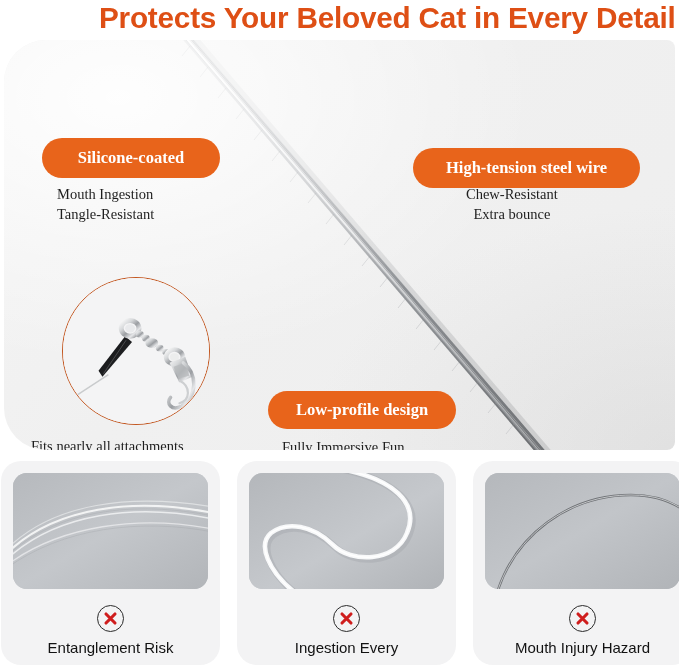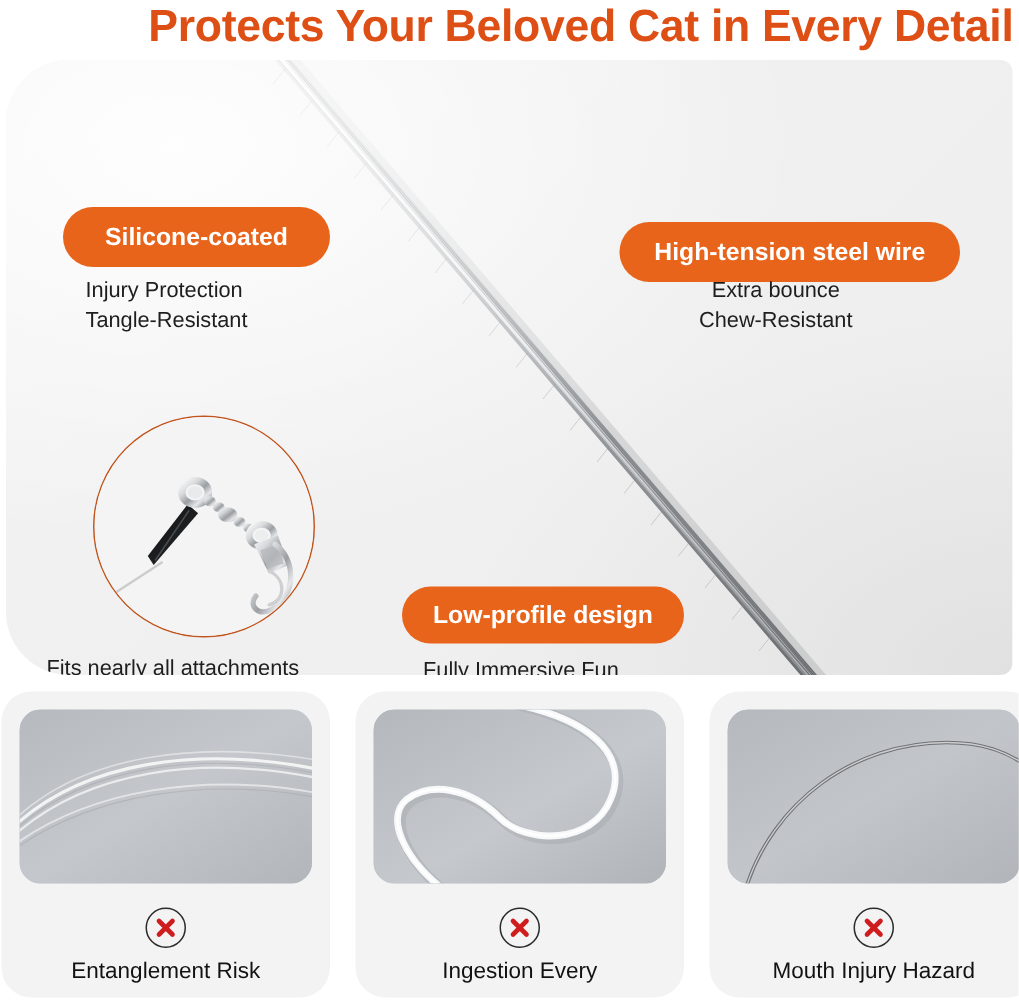--- a/index.html
+++ b/index.html
@@ -42,20 +42,21 @@
     height: 410px;
     background: linear-gradient(135deg, #f4f4f4 0%, #f0f0f0 45%, #eeeeee 100%);
     border-radius: 42px 8px 8px 42px;
     overflow: hidden;
   }
   .hero-inner {
     position: absolute;
     inset: 0;
     border-radius: 42px 8px 8px 42px;
     overflow: hidden;
+    font-family: Liberation Serif, serif;
   }
   
   .hero-light {
     position: absolute;
     left: -10%;
     top: -30%;
     width: 90%;
     height: 110%;
     background: radial-gradient(ellipse at 30% 40%, rgba(255,255,255,0.9) 0%, rgba(255,255,255,0) 70%);
     pointer-events: none;
@@ -258,28 +259,28 @@
         <line x1="492" y1="363" x2="484" y2="373"></line>
         <line x1="510" y1="384" x2="502" y2="394"></line>
       </g>
     </svg>
 
     <div class="hero-light"></div>
     <div class="hero-shade-br"></div>
 
     <div class="pill solid" id="pill-silicone">Silicone-coated</div>
     <div class="sub" id="sub-silicone">
-      <div>Injury Protection</div>
+      <div>Mouth Ingestion</div>
       <div>Tangle-Resistant</div>
     </div>
 
     <div class="pill solid" id="pill-steel">High-tension steel wire</div>
     <div class="sub" id="sub-steel">
+      <div>Chew-Resistant</div>
       <div>Extra bounce</div>
-      <div>Chew-Resistant</div>
     </div>
 
 
     <div class="pill solid" id="pill-lowprofile">Low-profile design</div>
     <div class="sub" id="sub-lowprofile">
       <div>Fully Immersive Fun</div>
     </div>
 
     <div class="circle-inset">
       <svg viewBox="0 0 148 148">

